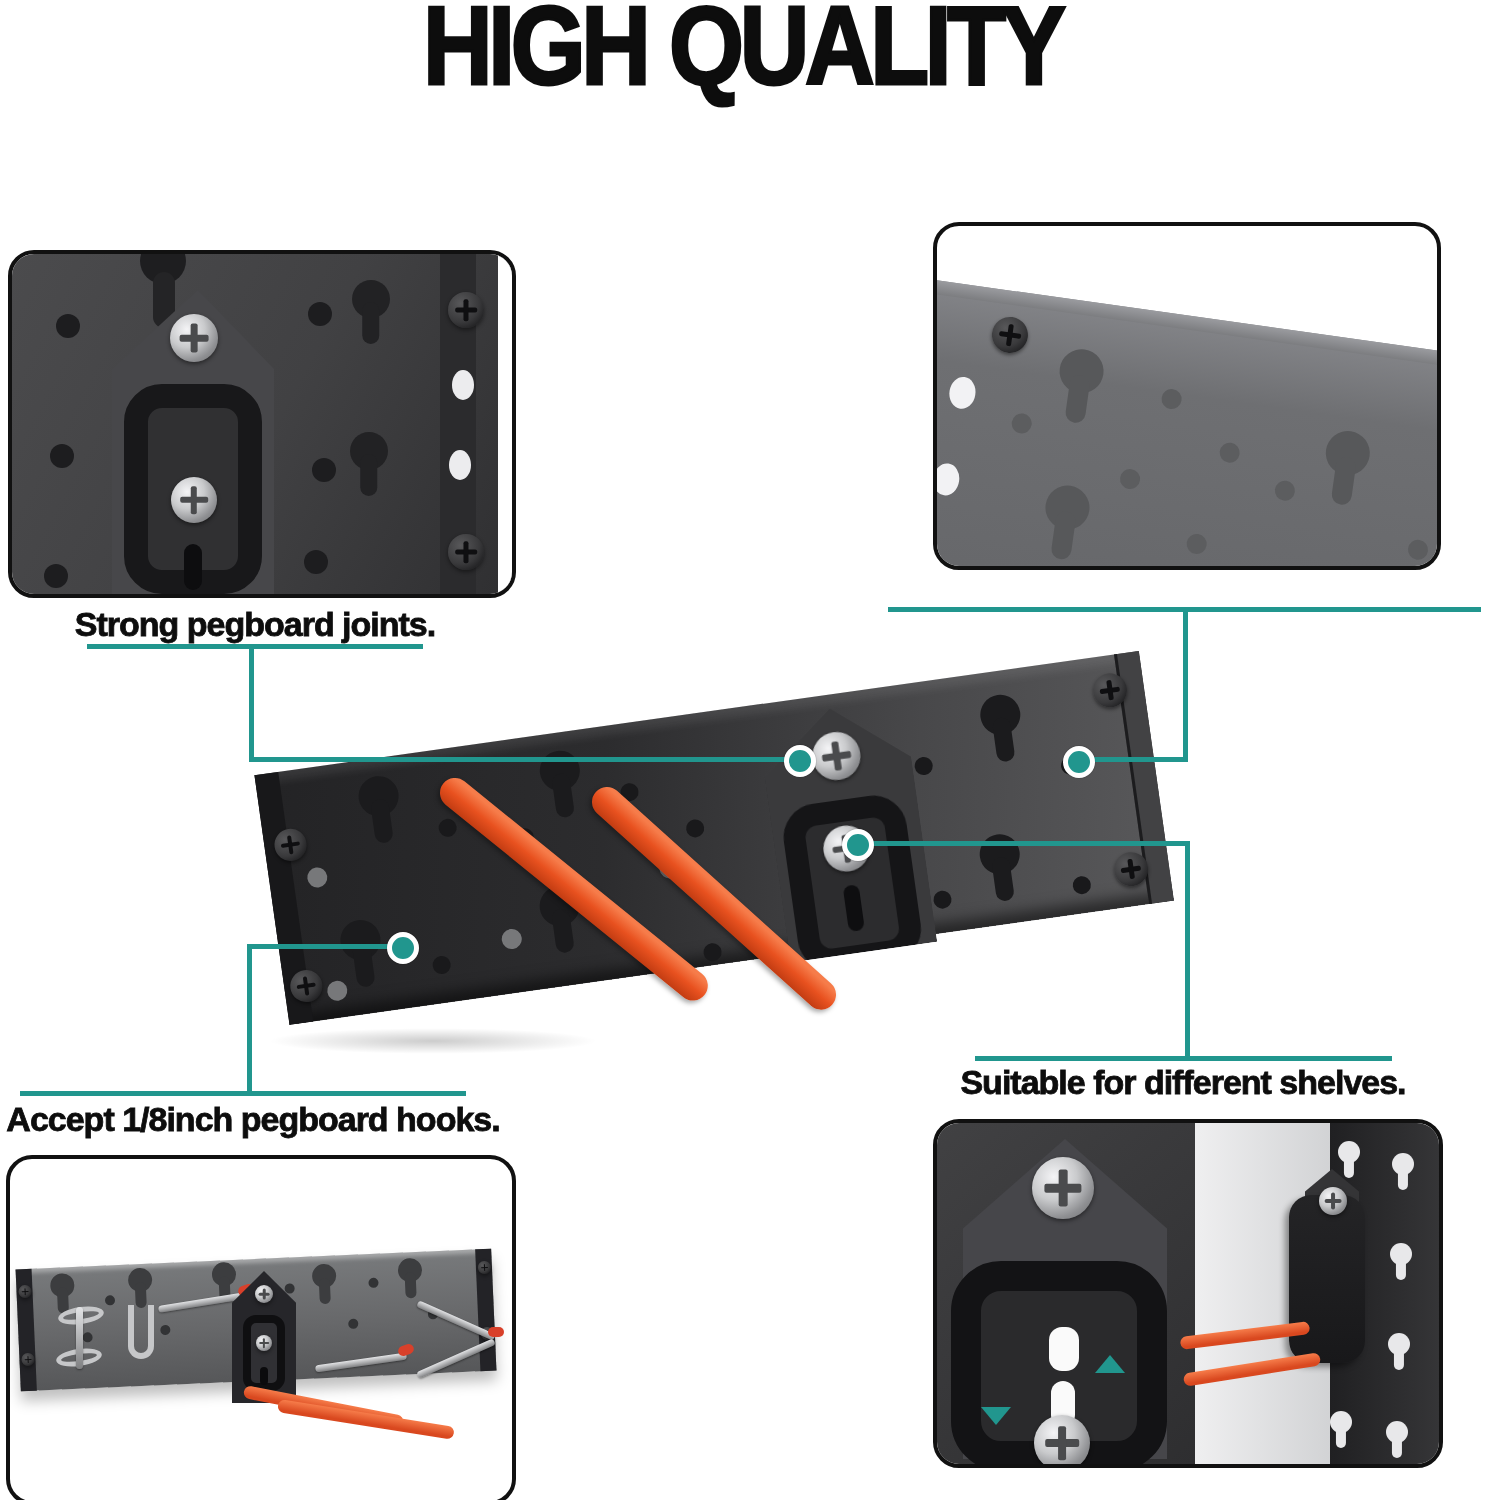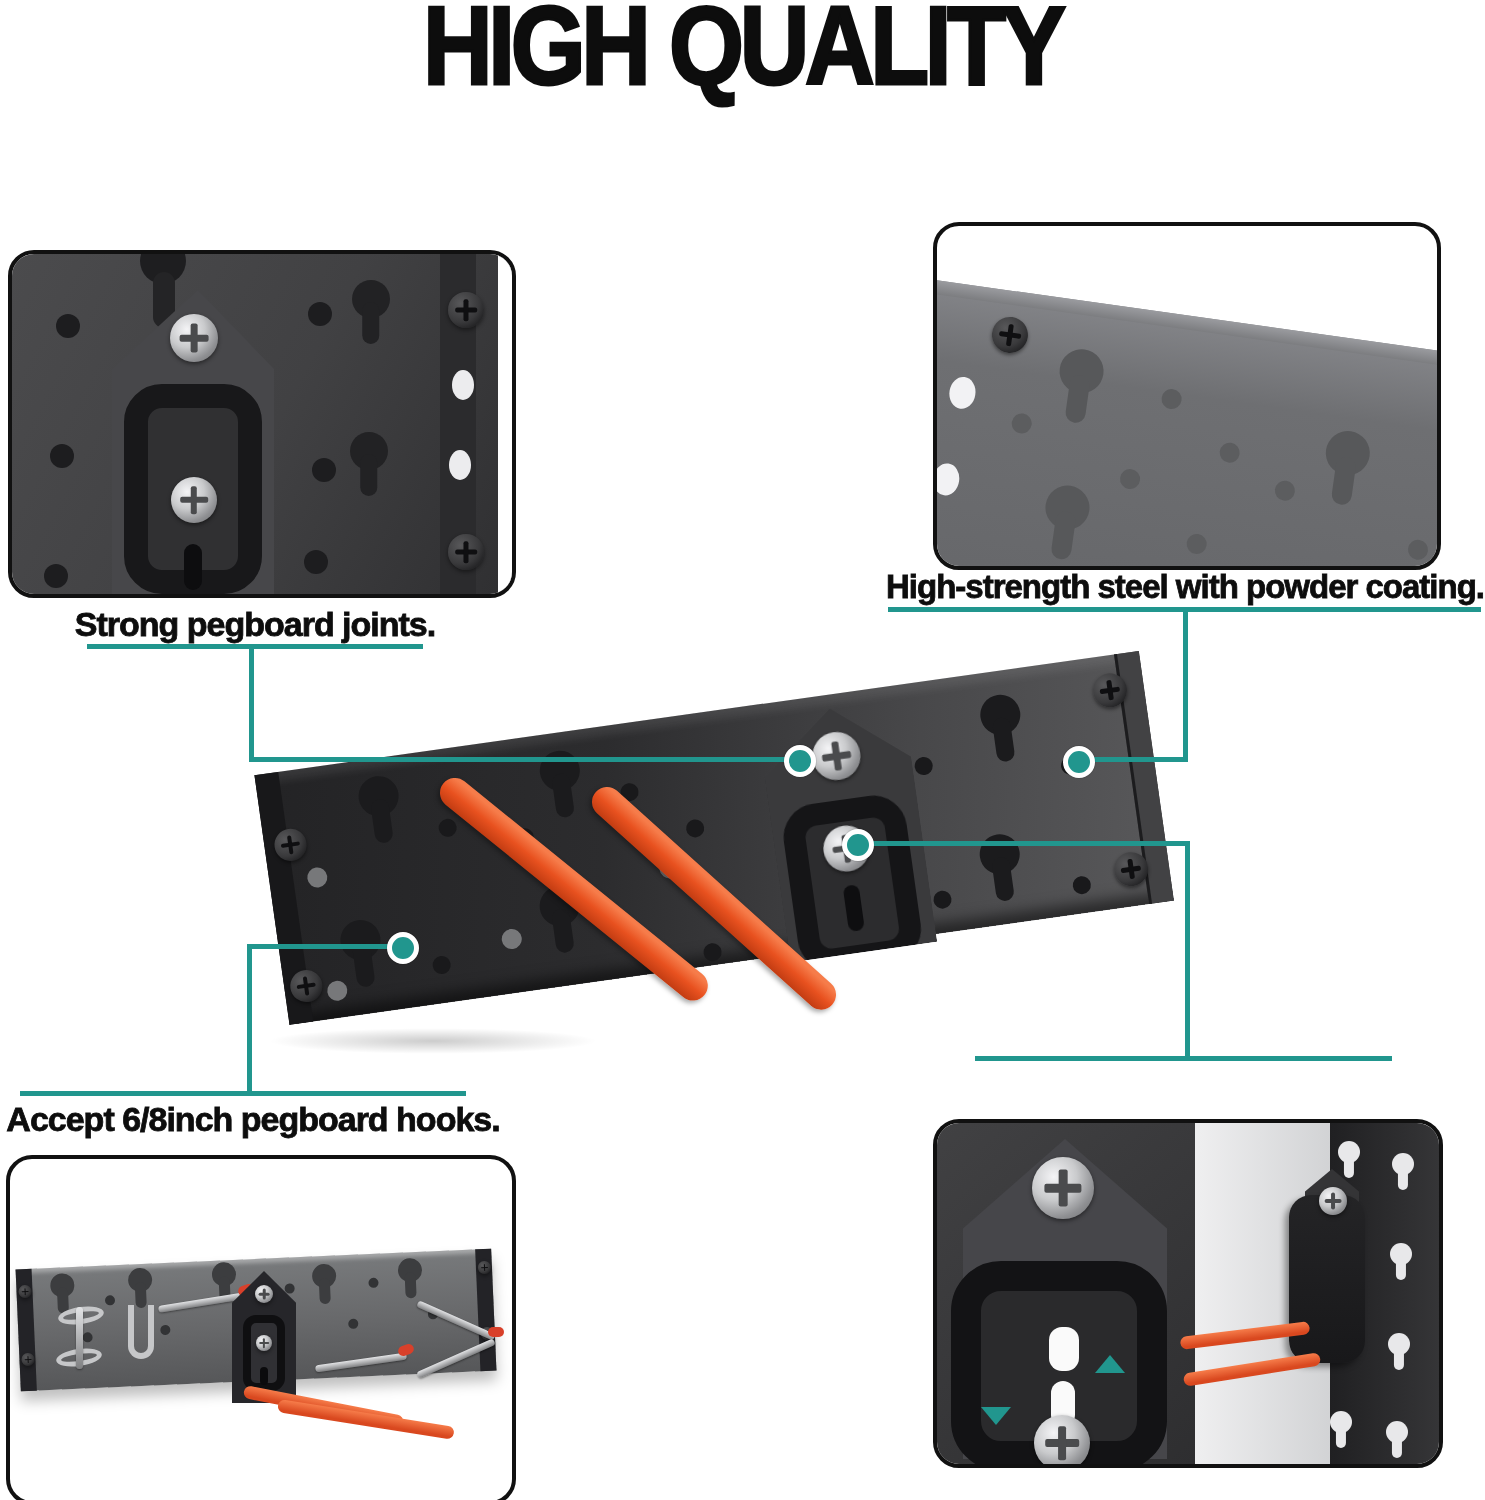--- a/index.html
+++ b/index.html
@@ -282,30 +282,30 @@
     </div>
   <div class="prong" style="left:440px;top:778px;width:336px;transform:rotate(39deg);transform-origin:15px 15px;"></div>
   <div class="prong" style="left:592px;top:787px;width:318px;transform:rotate(42deg);transform-origin:15px 15px;"></div>
 
   <div class="cap" style="left:5px;top:605px;width:500px;font-size:34px;">Strong pegboard joints.</div>
   <div class="tl-line" style="left:87px;top:644px;width:336px;height:5px;"></div>
   <div class="tl-line" style="left:249px;top:649px;width:5px;height:112px;"></div>
   <div class="tl-line" style="left:249px;top:757px;width:547px;height:5px;z-index:20;"></div>
   <div class="dot" style="left:784px;top:745px;"></div>
 
-  <div class="cap" style="left:885px;top:568px;width:600px;font-size:33px;">High-strength steel with powder coating.</div>
   <div class="tl-line" style="left:888px;top:607px;width:593px;height:5px;"></div>
   <div class="tl-line" style="left:1183px;top:612px;width:5px;height:148px;"></div>
   <div class="tl-line" style="left:1089px;top:757px;width:99px;height:5px;z-index:20;"></div>
   <div class="dot" style="left:1063px;top:746px;"></div>
 
   <div class="dot" style="left:842px;top:829px;"></div>
   <div class="tl-line" style="left:860px;top:841px;width:330px;height:5px;z-index:20;"></div>
   <div class="tl-line" style="left:1185px;top:841px;width:5px;height:220px;"></div>
   <div class="tl-line" style="left:975px;top:1056px;width:417px;height:5px;"></div>
+  <div class="cap" style="left:883px;top:1063px;width:600px;font-size:34px;">Suitable for different shelves.</div>
 
   <div class="dot" style="left:387px;top:932px;"></div>
   <div class="tl-line" style="left:252px;top:944px;width:152px;height:5px;z-index:20;"></div>
   <div class="tl-line" style="left:247px;top:944px;width:5px;height:152px;"></div>
   <div class="tl-line" style="left:20px;top:1091px;width:446px;height:5px;"></div>
-  <div class="cap" style="left:3px;top:1100px;width:500px;font-size:34px;">Accept 6/8inch pegboard hooks.</div>
+  <div class="cap" style="left:3px;top:1100px;width:500px;font-size:34px;">Accept 1/8inch pegboard hooks.</div>
 
 </div>
 
 </body></html>

